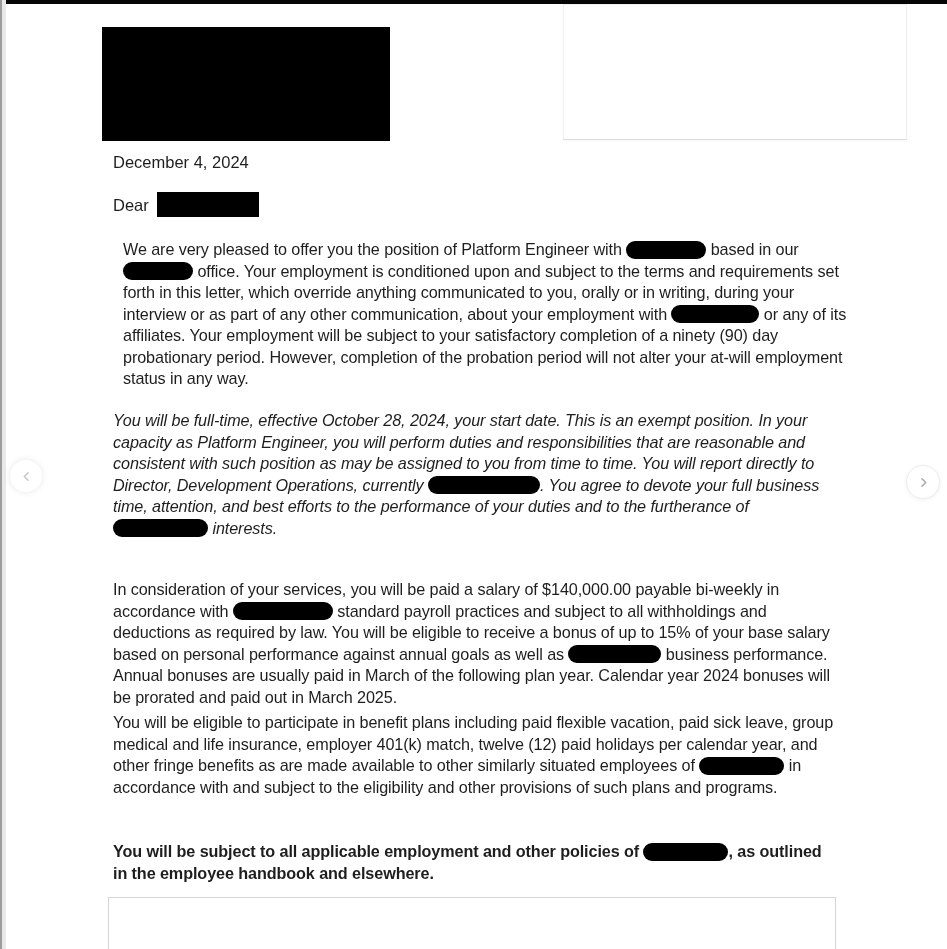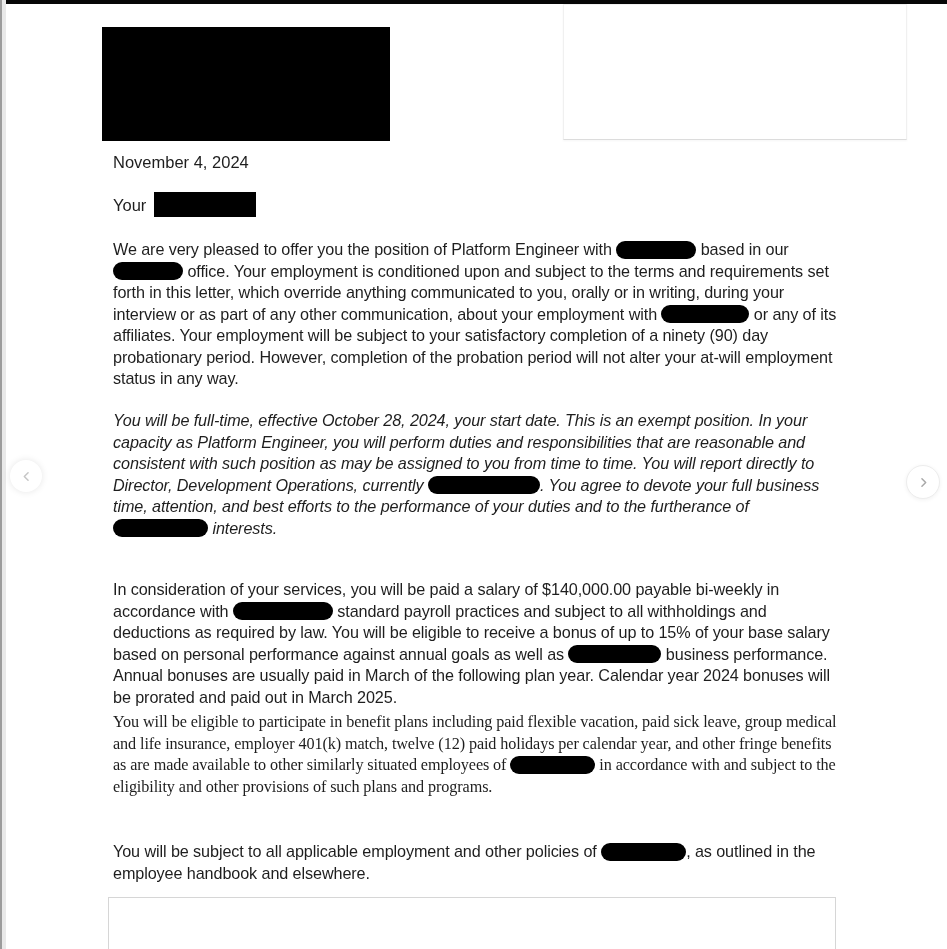--- a/index.html
+++ b/index.html
@@ -46,25 +46,25 @@
     margin-left:8px;
   }
 
   
   .paras{position:absolute;left:113px;top:0;width:727px;}
   .paras p{
     position:absolute;left:0;margin:0;width:727px;
     font-size:16.2px;line-height:21.5px;letter-spacing:-0.1px;
     text-align:left;
   }
-  .paras p:nth-of-type(1){top:239px;}
+  .paras p:nth-of-type(1){top:239px;margin-left:10px;}
   .paras p:nth-of-type(2){top:410px;font-style:italic;}
   .paras p:nth-of-type(3){top:579px;}
-  .paras p:nth-of-type(4){top:712px;font-family:Liberation Serif, serif;}
-  .paras p:nth-of-type(5){top:841px;}
+  .paras p:nth-of-type(4){top:712px;}
+  .paras p:nth-of-type(5){top:841px;font-weight:bold;}
 
   .redact-inline{
     display:inline-block;height:18px;background:#000;
     border-radius:9px;vertical-align:middle;
     transform:translateY(-1px);
   }
 
   
   .bottom-box{
     position:absolute;left:108px;top:897px;width:726px;height:80px;
@@ -94,24 +94,24 @@
 <body>
 
 <div class="top-edge"></div>
 <div class="left-edge-dark"></div>
 <div class="left-edge-light"></div>
 
 <div class="header-whiteout"></div>
 
 <div class="logo-redaction"></div>
 
-<div class="date-line">November 4, 2024</div>
+<div class="date-line">December 4, 2024</div>
 
 <div class="salutation">
-  <span>Your</span>
+  <span>Dear</span>
   <span class="redact-name"></span>
 </div>
 
 <div class="paras">
     <p>We are very pleased to offer you the position of Platform Engineer with <span class="redact-inline" style="width: 80px;"></span> based in our <span class="redact-inline" style="width: 70px;"></span> office. Your employment is conditioned upon and subject to the terms and requirements set forth in this letter, which override anything communicated to you, orally or in writing, during your interview or as part of any other communication, about your employment with <span class="redact-inline" style="width: 88px;"></span> or any of its affiliates. Your employment will be subject to your satisfactory completion of a ninety (90) day probationary period. However, completion of the probation period will not alter your at-will employment status in any way.</p>
     <p>You will be full-time, effective October 28, 2024, your start date. This is an exempt position. In your capacity as Platform Engineer, you will perform duties and responsibilities that are reasonable and consistent with such position as may be assigned to you from time to time. You will report directly to Director, Development Operations, currently <span class="redact-inline" style="width: 112px;"></span>. You agree to devote your full business time, attention, and best efforts to the performance of your duties and to the furtherance of <span class="redact-inline" style="width: 95px;"></span> interests.</p>
     <p>In consideration of your services, you will be paid a salary of $140,000.00 payable bi-weekly in accordance with <span class="redact-inline" style="width: 100px;"></span> standard payroll practices and subject to all withholdings and deductions as required by law. You will be eligible to receive a bonus of up to 15% of your base salary based on personal performance against annual goals as well as <span class="redact-inline" style="width: 93px;"></span> business performance. Annual bonuses are usually paid in March of the following plan year. Calendar year 2024 bonuses will be prorated and paid out in March 2025.</p>
     <p>You will be eligible to participate in benefit plans including paid flexible vacation, paid sick leave, group medical and life insurance, employer 401(k) match, twelve (12) paid holidays per calendar year, and other fringe benefits as are made available to other similarly situated employees of <span class="redact-inline" style="width: 85px;"></span> in accordance with and subject to the eligibility and other provisions of such plans and programs.</p>
     <p>You will be subject to all applicable employment and other policies of <span class="redact-inline" style="width: 85px;"></span>, as outlined in the employee handbook and elsewhere.</p>
   </div>

